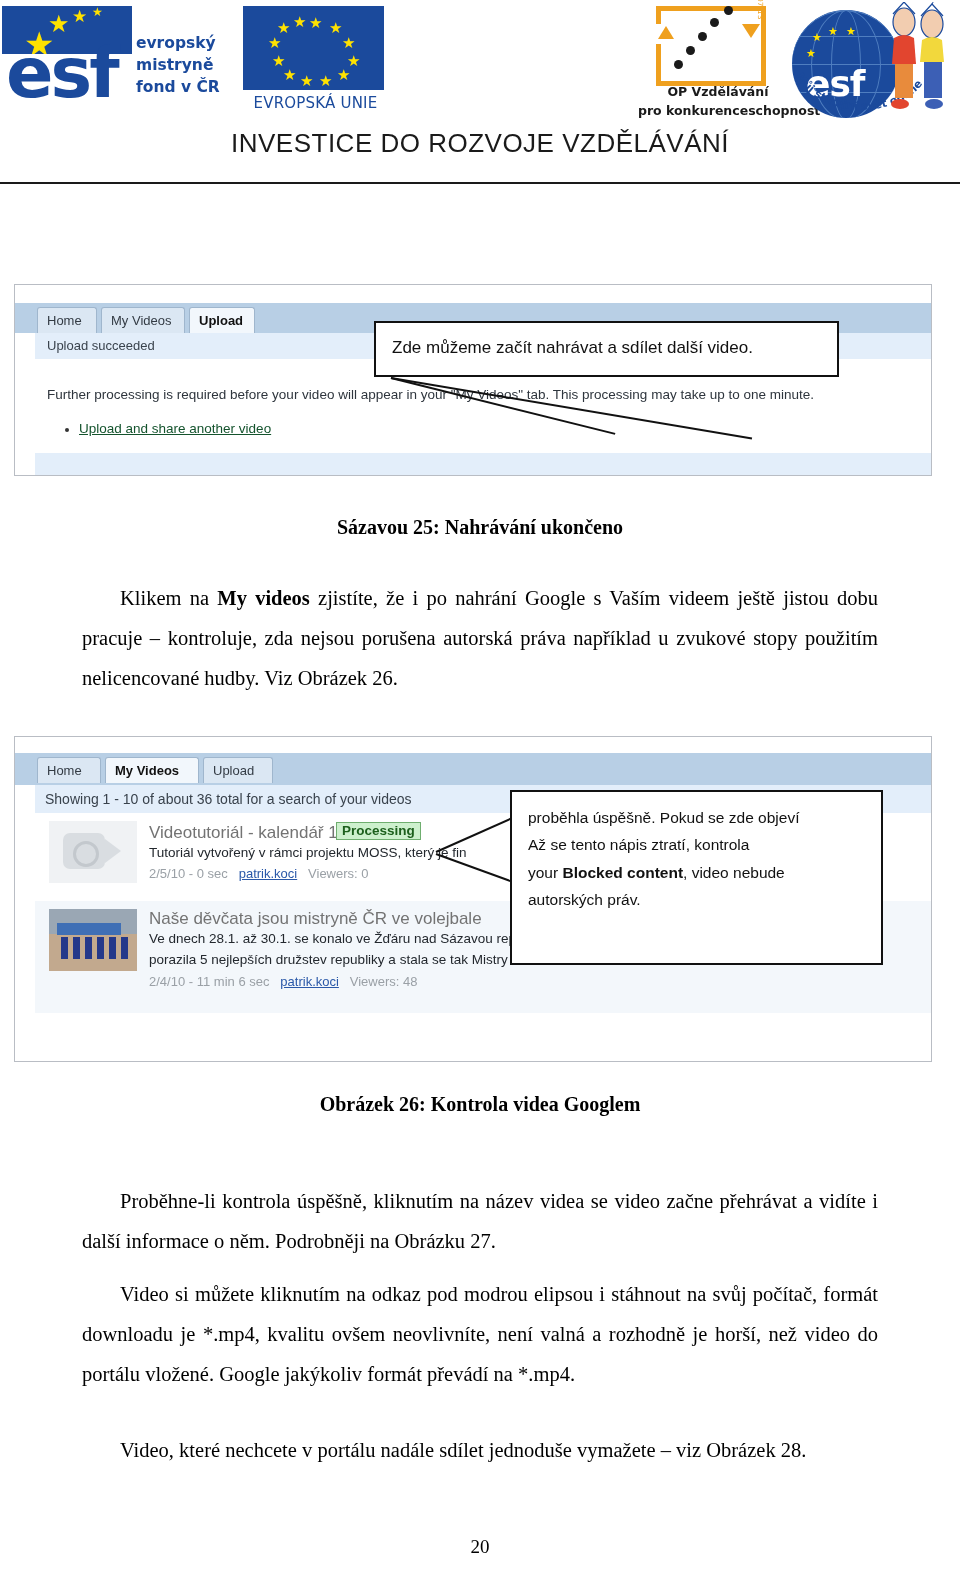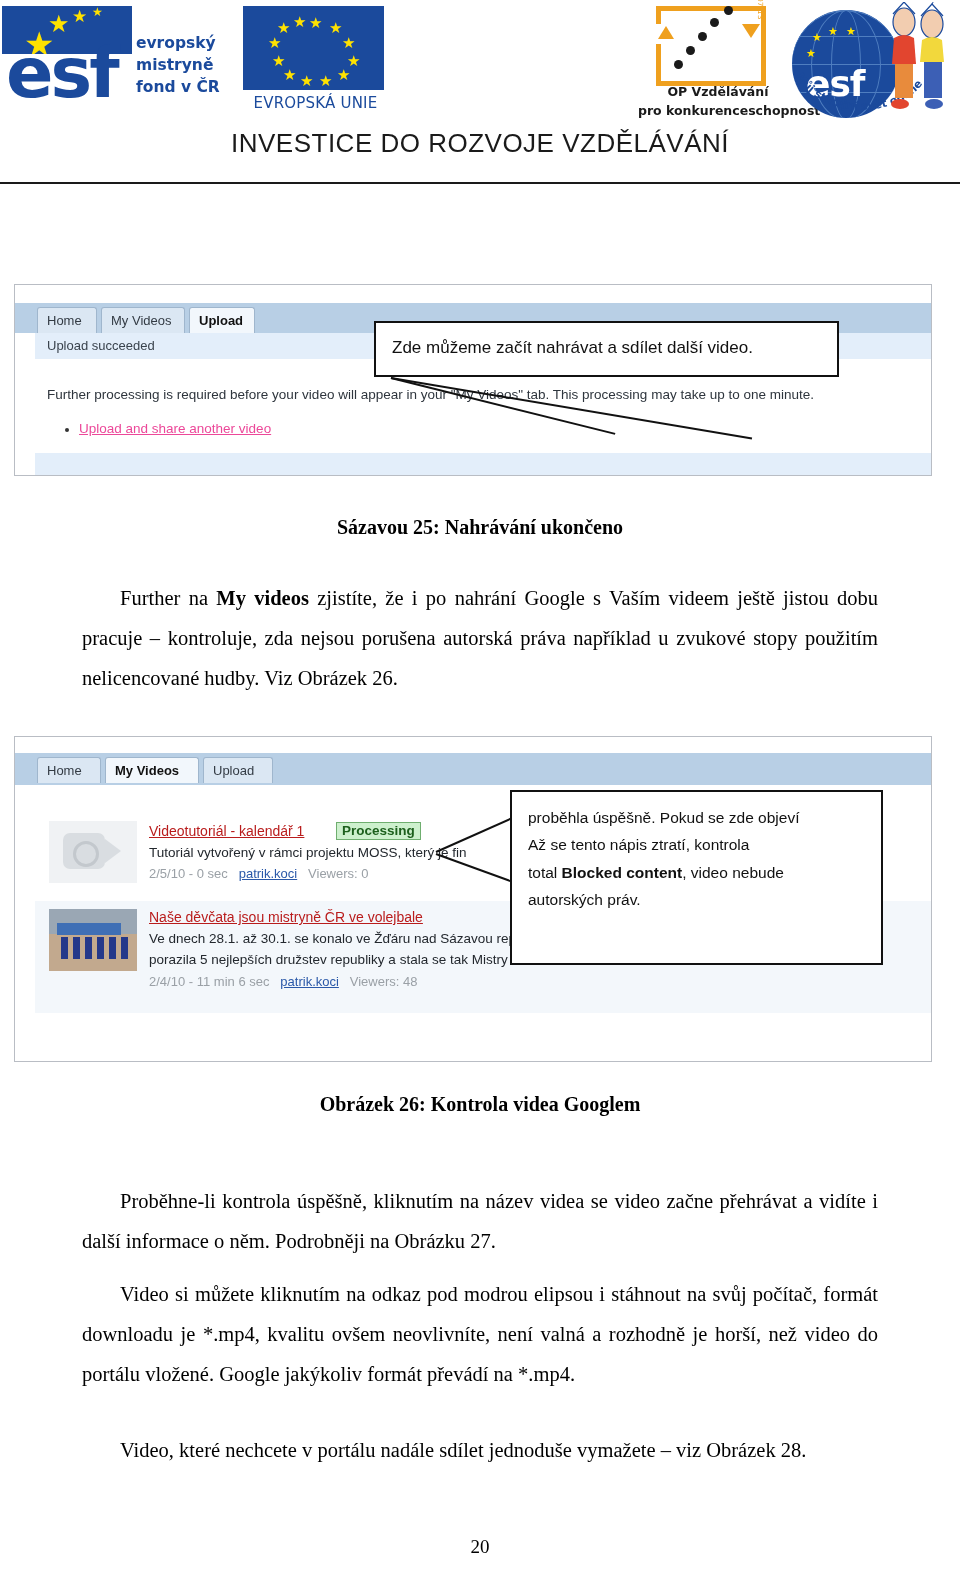--- a/index.html
+++ b/index.html
@@ -292,21 +292,21 @@
     font-family: "Liberation Sans", sans-serif;
     font-size: 13.5px;
     color: #2e353d;
     white-space: nowrap;
   }
   .yt-bullet {
     position: absolute;
     left: 44px; top: 62px;
     font-family: "Liberation Sans", sans-serif;
     font-size: 13.5px;
-    color: #ec4899;
+    color: #14532d;
     white-space: nowrap;
   }
   .yt-bullet .dot {
     position: absolute;
     left: -14px; top: 7px;
     width: 4px; height: 4px;
     background: #333;
     border-radius: 50%;
   }
   .yt-bullet .lnk { text-decoration: underline; }
@@ -471,23 +471,22 @@
   .thumb-dark .inner {
     position: absolute;
     left: 16px; top: 6px;
     width: 52px; height: 40px;
     background: #8e7a62;
   }
   .mv-title {
     position: absolute;
     left: 114px;
     font-family: "Liberation Sans", sans-serif;
-    font-size: 14px;
-    color: #b91c1c;
-    text-decoration: underline;
+    font-size: 17px;
+    color: #737373;
     white-space: nowrap;
   }
   .mv-badge {
     position: absolute;
     font-family: "Liberation Sans", sans-serif;
     font-size: 13.5px;
     font-weight: bold;
     color: #1c5f1c;
     background: #cdf0cd;
     border: 1px solid #6fae6f;
@@ -648,32 +647,33 @@
 </div>
 
 <div class="leader" style="left:391px;top:377px;width:231px;height:2px;transform:rotate(14deg);"></div>
 <div class="leader" style="left:391px;top:377px;width:366px;height:2px;transform:rotate(9.5deg);"></div>
 
 <div class="callout callout-25">Zde můžeme začít nahrávat a sdílet další video.</div>
 
 <div class="caption" style="top:516px;">Sázavou 25: Nahrávání ukončeno</div>
 
 <div class="para" style="top:578px;">
-  <span class="ind"></span><span>Further na </span><b>My videos</b><span> zjistíte, že i po nahrání Google s Vaším videem ještě jistou dobu pracuje – kontroluje, zda nejsou porušena autorská práva například u zvukové stopy použitím nelicencované hudby. Viz Obrázek 26.</span>
+  <span class="ind"></span><span>Klikem na </span><b>My videos</b><span> zjistíte, že i po nahrání Google s Vaším videem ještě jistou dobu pracuje – kontroluje, zda nejsou porušena autorská práva například u zvukové stopy použitím nelicencované hudby. Viz Obrázek 26.</span>
 </div>
 
 <div class="shot shot-26">
   <div class="yt-leftrail" style="top:16px;"></div>
 
   <div class="mv-tabstrip">
     <div class="yt-tab" style="left:22px;width:64px;">Home</div>
     <div class="yt-tab active" style="left:90px;width:94px;">My Videos</div>
     <div class="yt-tab" style="left:188px;width:70px;">Upload</div>
   </div>
 
+  <div class="mv-sub">Showing 1 - 10 of about 36 total for a search of your videos</div>
 
   <div class="mv-list">
 
     <div class="mv-item" style="top:0px;height:82px;">
       <div class="mv-thumb cam">
         <div class="cam-icon"></div>
         <div class="cam-lens"></div>
         <div class="cam-tri"></div>
       </div>
       <div class="mv-title" style="top:10px;">Videotutoriál - kalendář 1</div>
@@ -719,21 +719,21 @@
 
   </div>
 </div>
 
 <div class="leader" style="left:436px;top:851px;width:86px;height:2px;transform:rotate(-24deg);"></div>
 <div class="leader" style="left:436px;top:853px;width:90px;height:2px;transform:rotate(20deg);"></div>
 
 <div class="callout callout-26">
   <div>proběhla úspěšně. Pokud se zde objeví</div>
   <div>Až se tento nápis ztratí, kontrola</div>
-  <div><span>total </span><b>Blocked content</b><span>, video nebude</span></div>
+  <div><span>your </span><b>Blocked content</b><span>, video nebude</span></div>
   <div>autorských práv.</div>
 </div>
 
 <div class="caption" style="top:1093px;">Obrázek 26: Kontrola videa Googlem</div>
 
 <div class="para" style="top:1181px;">
   <span class="ind"></span><span>Proběhne-li kontrola úspěšně, kliknutím na název videa se video začne přehrávat a vidíte i další informace o něm. Podrobněji na Obrázku 27.</span>
 </div>
 
 <div class="para" style="top:1274px;">

